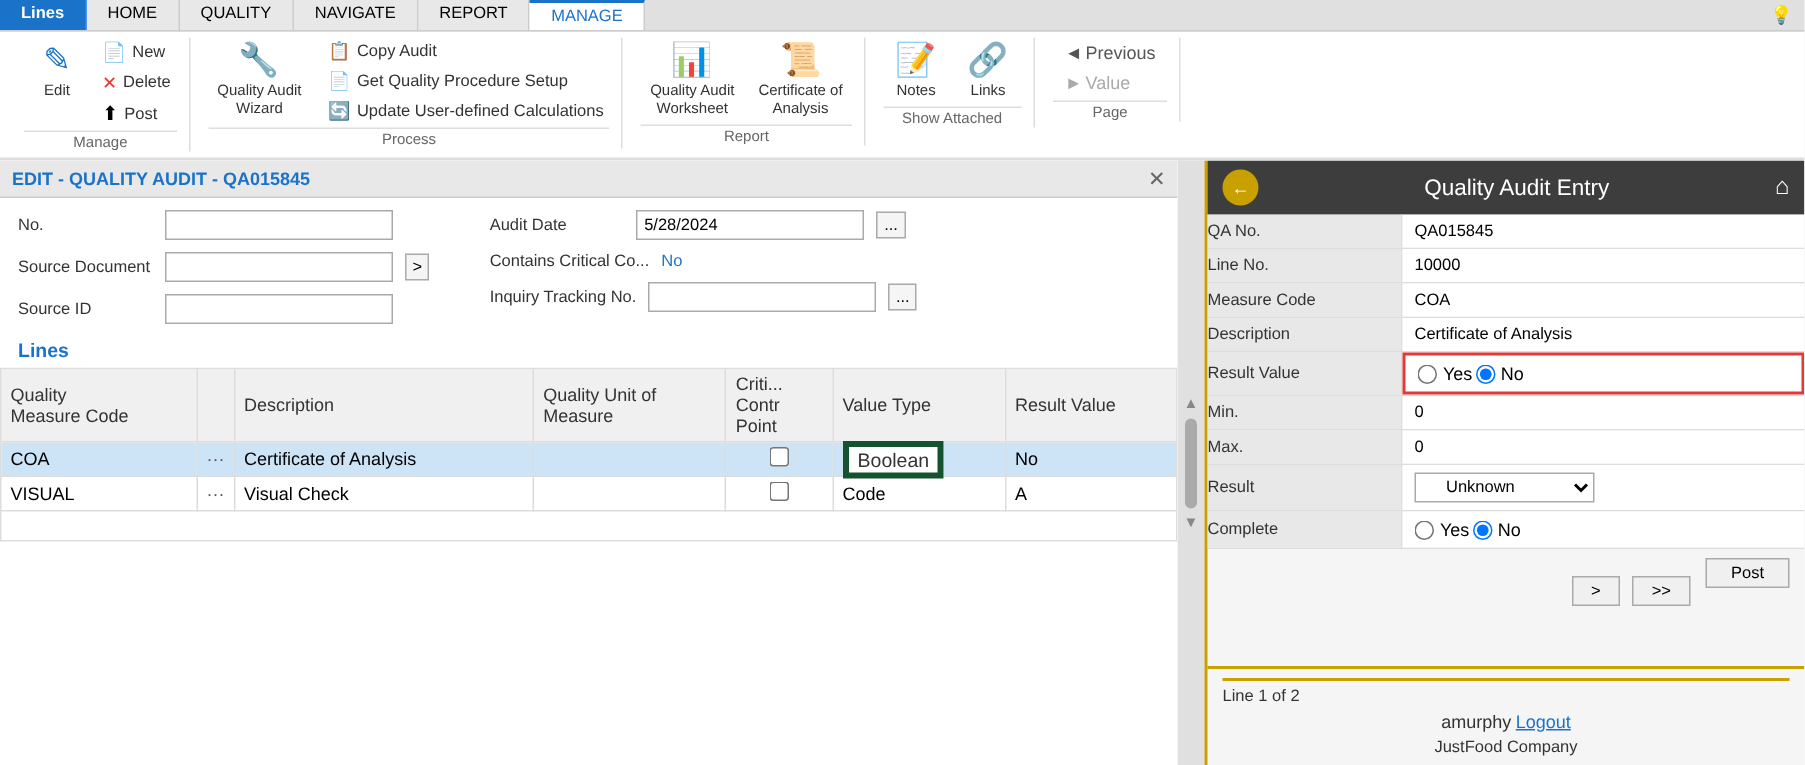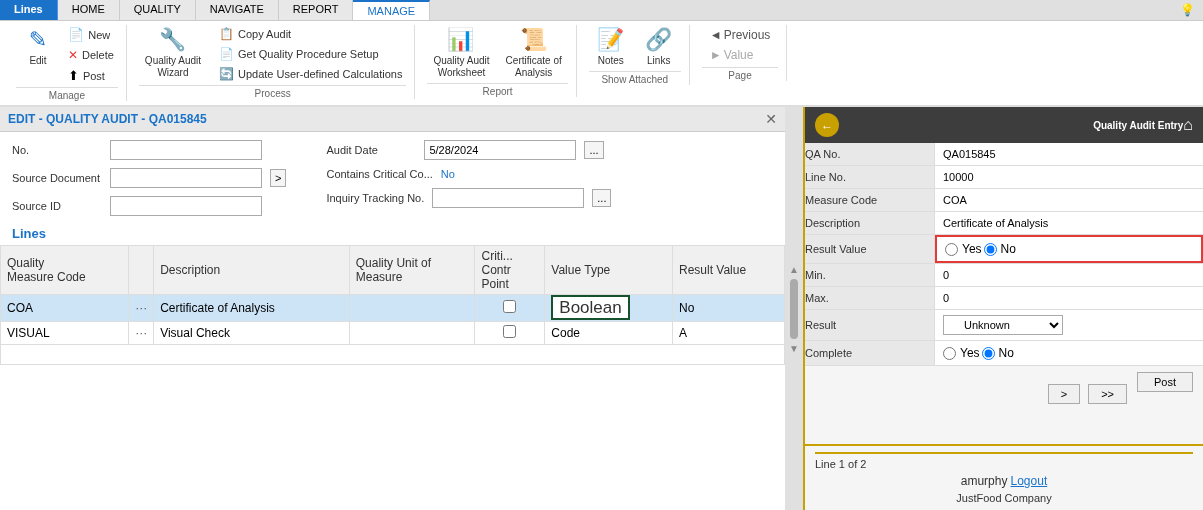--- a/index.html
+++ b/index.html
@@ -35,31 +35,31 @@
     .form-btn { border: 1px solid #aaa; padding: 2px 4px; background: #f5f5f5; cursor: pointer; font-size: 11px; }
     .form-row-2col { display: flex; gap: 20px; }
     .form-col { display: flex; flex-direction: column; gap: 4px; }
     .lines-title { color: #1a73c8; font-size: 13px; font-weight: 600; padding: 6px 12px 4px; }
 
     
     .data-table { width: 100%; border-collapse: collapse; font-size: 11px; }
     .data-table th { background: #f0f0f0; border: 1px solid #ddd; padding: 3px 6px; text-align: left; font-weight: normal; color: #333; }
     .data-table td { border: 1px solid #ddd; padding: 3px 6px; }
     .data-table tr.selected { background: #cde4f7; }
-    .boolean-badge { background: #fff; border: 2px solid #14532d; padding: 1px 6px; font-size: 17px; color: #333; }
+    .boolean-badge { background: #fff; border: 4px solid #14532d; padding: 1px 6px; font-size: 13px; color: #333; }
     .dots-btn { cursor: pointer; color: #555; }
     .checkbox-cell { text-align: center; }
 
     
     .panel-divider { width: 18px; background: #e0e0e0; display: flex; flex-direction: column; align-items: center; justify-content: center; cursor: col-resize; }
 
     
     .right-panel { width: 400px; background: #f5f5f5; border-left: 2px solid #c8a000; display: flex; flex-direction: column; }
     .right-panel-header { background: #3d3d3d; color: white; padding: 6px 10px; display: flex; align-items: center; justify-content: space-between; }
-    .right-panel-title { font-size: 10px; font-weight: 700; flex: 1; text-align: right; }
+    .right-panel-title { font-size: 15px; font-weight: 400; flex: 1; text-align: center; }
     .header-icon-left { background: #c8a000; border-radius: 50%; width: 24px; height: 24px; display: flex; align-items: center; justify-content: center; cursor: pointer; color: white; font-size: 13px; }
     .header-icon-right { cursor: pointer; font-size: 16px; }
     .right-panel-body { flex: 1; overflow-y: auto; }
     .detail-row { display: flex; border-bottom: 1px solid #ddd; }
     .detail-label { background: #e8e8e8; padding: 5px 0; min-width: 130px; font-size: 11px; color: #333; border-right: 1px solid #ddd; display: flex; align-items: center; }
     .detail-value { padding: 5px 8px; font-size: 11px; color: #000; background: #fff; flex: 1; display: flex; align-items: center; }
     .detail-row.result-value .detail-value { border: 2px solid #e53935; }
     .radio-group { display: flex; gap: 2px; }
     .radio-item { display: flex; align-items: center; gap: 4px; font-size: 11px; }
     .radio-input { cursor: pointer; }

